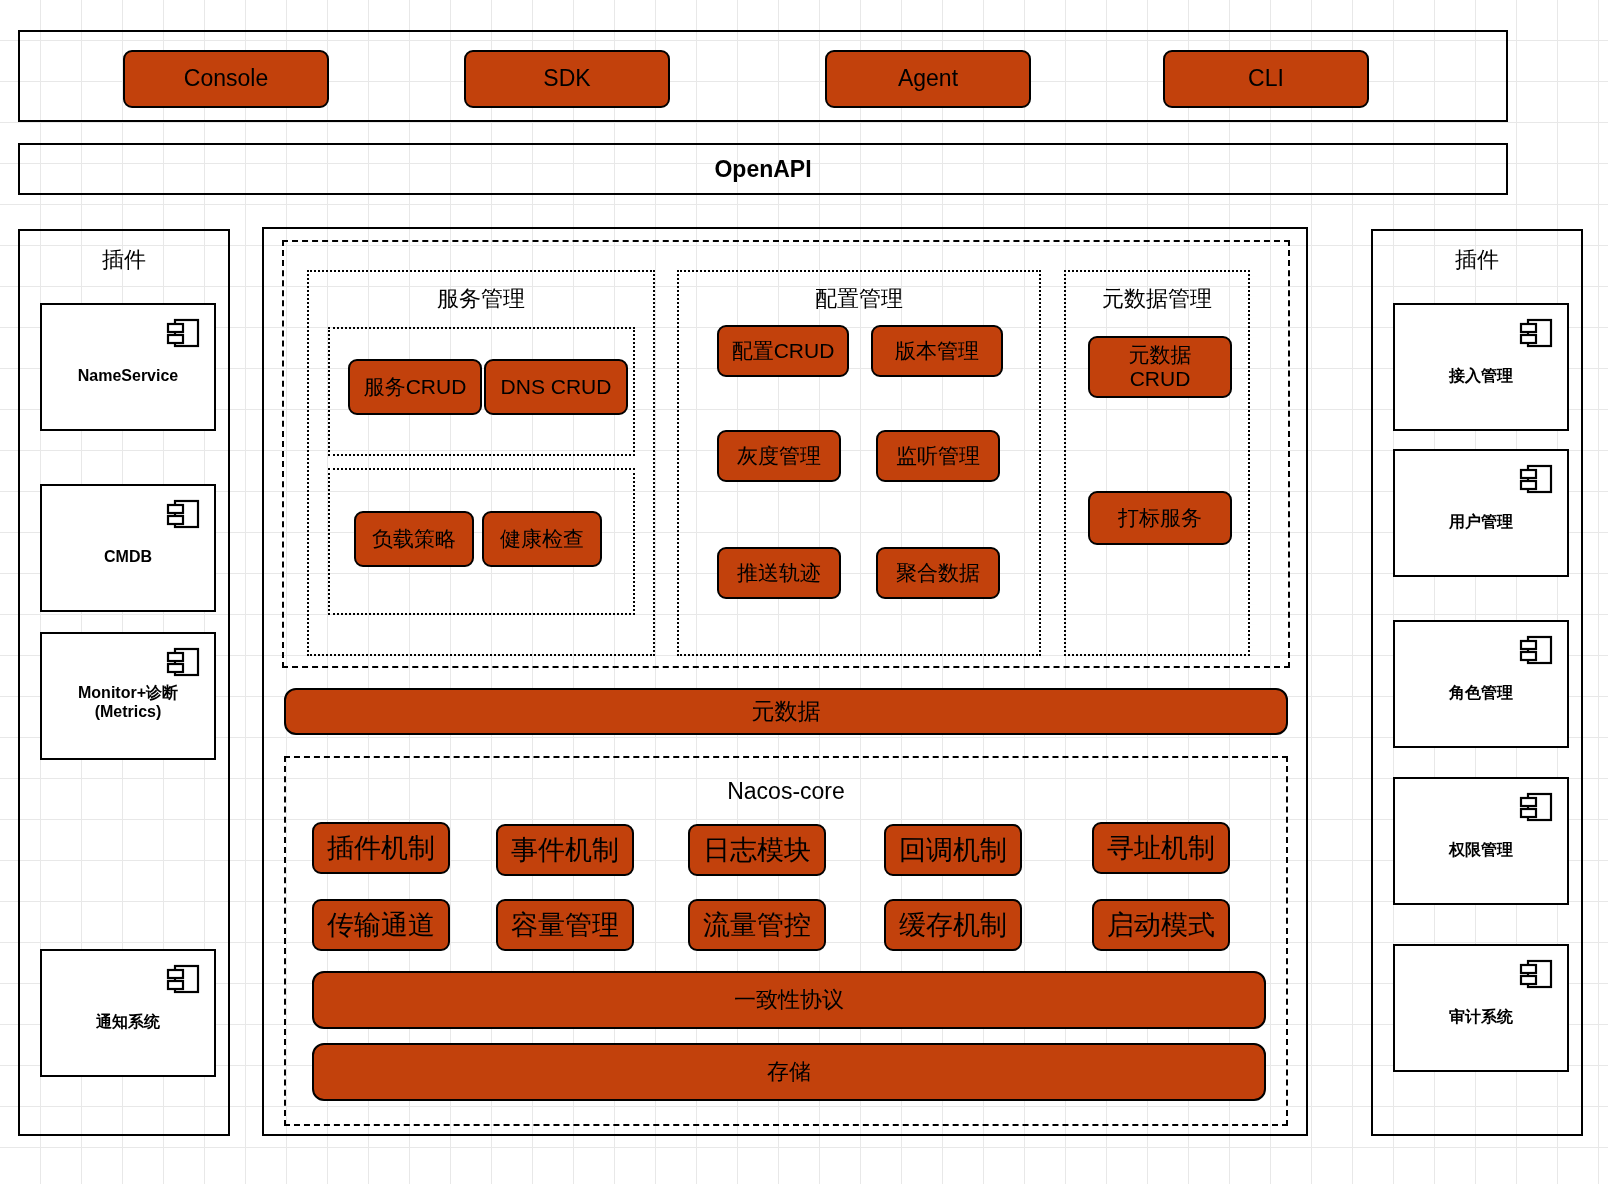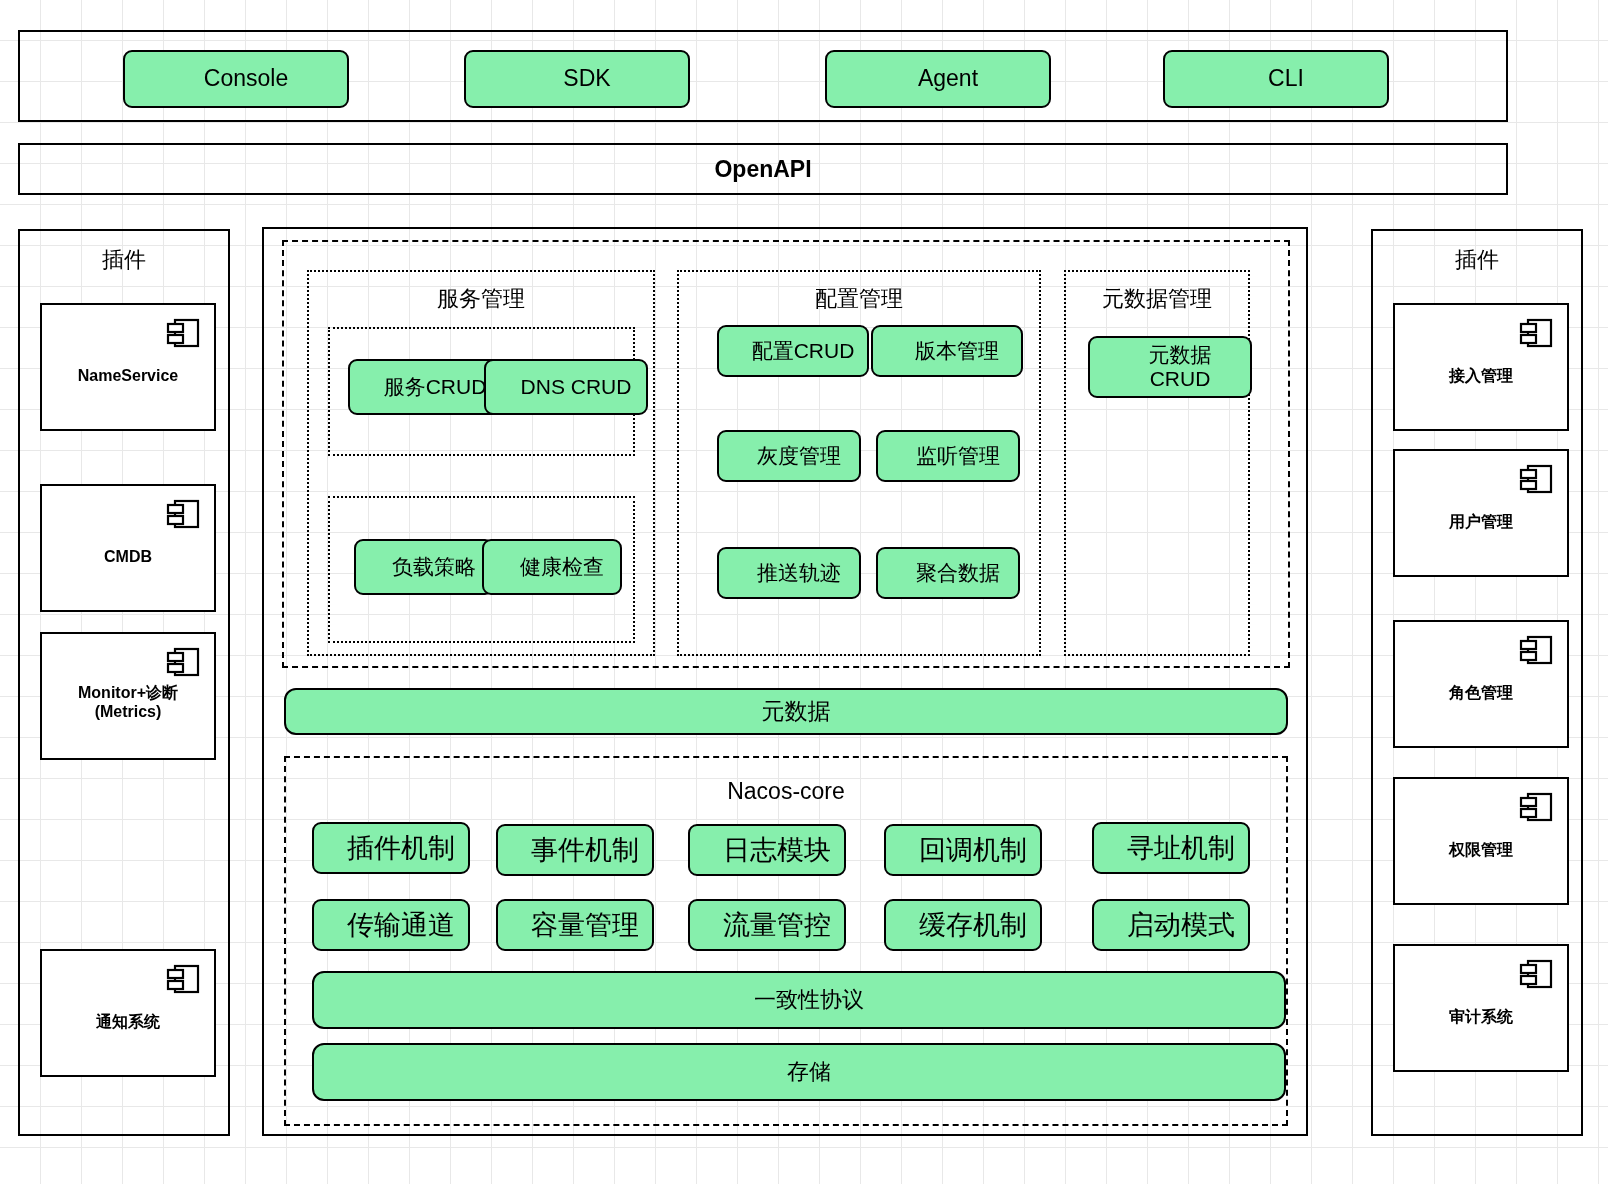--- a/index.html
+++ b/index.html
@@ -29,29 +29,28 @@
   }
   .dashed-box {
     border: 2.5px dashed #000;
     background: transparent;
   }
 
   
   .pill {
     border: 2.5px solid #000;
     border-radius: 9px;
-    background: #86efac;
+    background: #c2410c;
     display: flex;
     align-items: center;
     justify-content: center;
     text-align: center;
     font-size: 21px;
     line-height: 1.12;
     white-space: pre-line;
-    padding-left: 20px;
   }
   .pill.big {
     border-radius: 12px;
     font-size: 22px;
   }
 
   
   #client-bar { left: 18px; top: 30px; width: 1490px; height: 92px; }
   .client-pill { position: absolute; top: 18px; width: 202px; height: 54px; font-size: 23px; }
 
@@ -85,21 +84,21 @@
   .func-group-title {
     position: absolute; left: 0; top: 12px; width: 100%;
     text-align: center; font-size: 22px;
   }
   #svc-group  { left: 23px;  top: 28px; width: 344px; height: 382px; }
   #cfg-group  { left: 393px; top: 28px; width: 360px; height: 382px; }
   #meta-group { left: 780px; top: 28px; width: 182px; height: 382px; }
 
   .svc-sub { position: absolute; border: 2.5px dotted #000; left: 19px; width: 303px; }
   #svc-sub-1 { top: 55px; height: 125px; }
-  #svc-sub-2 { top: 224px; height: 143px; text-decoration: underline; }
+  #svc-sub-2 { top: 196px; height: 143px; text-decoration: underline; }
 
   
   #metadata-bar { left: 20px; top: 459px; width: 1004px; height: 47px; font-size: 23px; }
 
   
   #nacos-core { left: 20px; top: 527px; width: 1004px; height: 370px; }
   #nacos-core-title {
     position: absolute; left: 0; top: 20px; width: 100%;
     text-align: center; font-size: 23px;
   }
@@ -234,20 +233,21 @@
       <div class="pill" style="position:absolute;left:38px;top:158px;width:120px;height:48px">灰度管理</div>
       <div class="pill" style="position:absolute;left:197px;top:158px;width:120px;height:48px">监听管理</div>
       <div class="pill" style="position:absolute;left:38px;top:275px;width:120px;height:48px">推送轨迹</div>
       <div class="pill" style="position:absolute;left:197px;top:275px;width:120px;height:48px">聚合数据</div>
     </div>
 
     <div class="func-group" id="meta-group">
       <div class="func-group-title">元数据管理</div>
       <div class="pill" style="position:absolute;left:22px;top:64px;width:140px;height:58px">元数据
 CRUD</div>
+      <div class="pill" style="position:absolute;left:22px;top:219px;width:140px;height:50px">打标服务</div>
     </div>
   </div>
 
   <div class="abs pill big" id="metadata-bar">元数据</div>
 
   <div class="abs dashed-box" id="nacos-core">
     <div id="nacos-core-title">Nacos-core</div>
 
     <div class="pill core-pill" style="left:26px;top:64px">插件机制</div>
     <div class="pill core-pill" style="left:210px;top:66px">事件机制</div>

